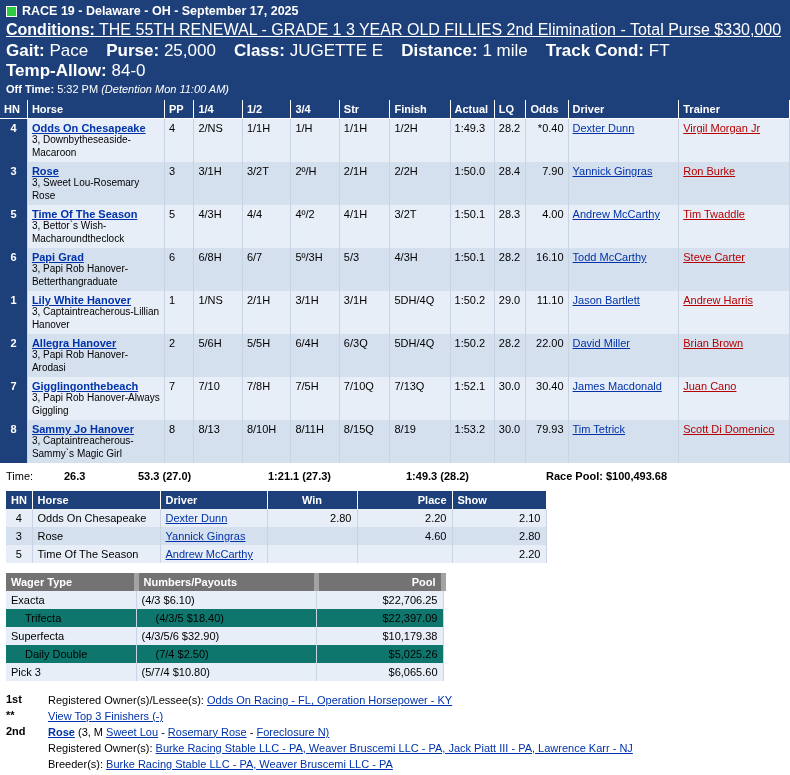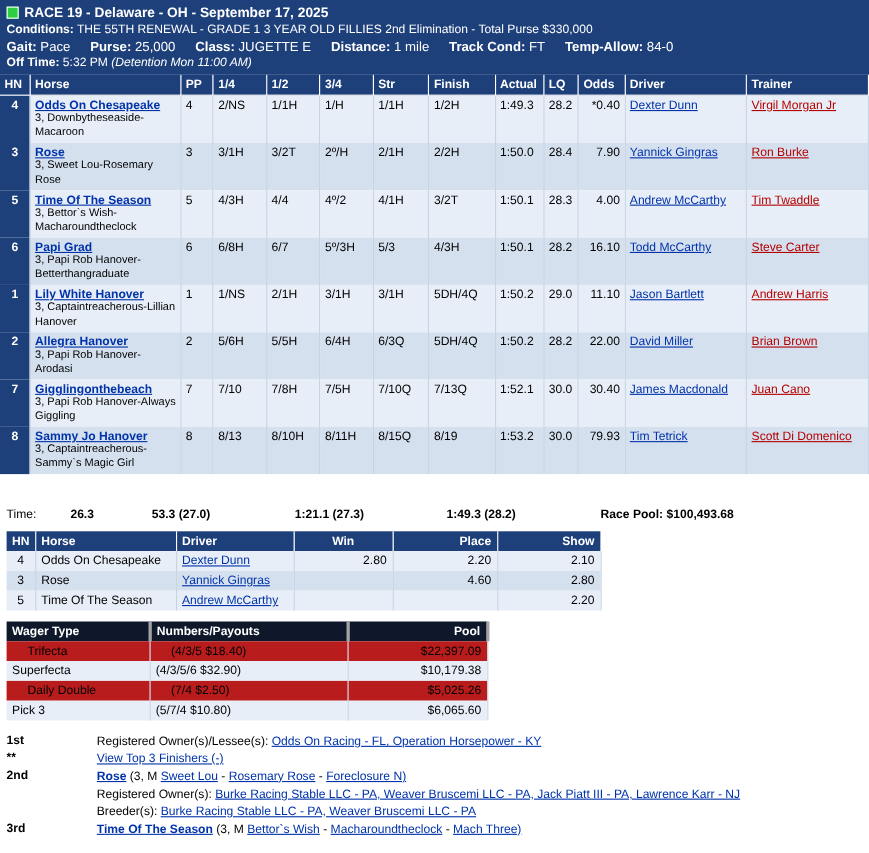--- a/index.html
+++ b/index.html
@@ -2,60 +2,60 @@
 <html><head>
 <meta charset="utf-8">
 <style>
   html,body{margin:0;padding:0;background:#fff;}
   body{width:790px;font-family:"Liberation Sans",sans-serif;font-size:11px;color:#000;}
   .wrap{width:790px;}
   
   .race-header{background:#1d3f7a;color:#fff;padding:4px 6px 5px 6px;}
   .race-title{font-weight:bold;font-size:12.5px;display:flex;align-items:center;gap:5px;}
   .sq{display:inline-block;width:9px;height:9px;background:#2ecc40;border:1px solid #fff;}
-  .cond{font-size:11px;margin-top:3px;}
+  .cond{font-size:16px;margin-top:3px;text-decoration:underline;}
   .cond b{font-weight:bold;}
-  .gaitline{font-size:12px;margin-top:2px;}
+  .gaitline{font-size:17px;margin-top:2px;}
   .gaitline span.k{font-weight:bold;}
   .gaitline .seg{display:inline-block;margin-right:18px;}
   .offtime{font-size:11px;margin-top:2px;}
   .offtime i{font-style:italic;font-weight:normal;}
   
   table.res{border-collapse:collapse;width:790px;table-layout:fixed;}
   table.res th{background:#1d3f7a;color:#fff;font-size:11px;font-weight:bold;text-align:left;
     padding:3px 4px;border-right:1px solid #fff;border-bottom:1px solid #fff;}
   table.res td{padding:3px 4px;vertical-align:top;font-size:11px;border-right:1px solid #c8d4e4;}
   tr.r0 td{background:#e8eef7;}
   tr.r1 td{background:#d5e0ef;}
   td.hn{background:#1d3f7a !important;color:#fff;font-weight:bold;text-align:center;}
   a.lnk{color:#0033aa;text-decoration:underline;}
   a.red{color:#b40000;}
   .horsename{font-weight:bold;}
   .breed{color:#000;font-size:10px;line-height:1.25;}
   .num{text-align:right;}
   .ctr{text-align:center;}
   
-  .timerow{padding:7px 16px 7px 6px;font-size:11px;background:#fff;margin-top:24px;}
+  .timerow{padding:7px 16px 7px 6px;font-size:11px;background:#fff;}
   .timerow b{font-weight:bold;}
   .timerow .cell{display:inline-block;}
   
   table.pay{border-collapse:collapse;width:540px;table-layout:fixed;margin:2px 0 0 6px;}
   table.pay th{background:#1d3f7a;color:#fff;font-size:11px;font-weight:bold;text-align:left;
     padding:3px 5px;border-right:1px solid #fff;}
   table.pay td{padding:3px 5px;font-size:11px;border-right:1px solid #c8d4e4;background:#e8eef7;}
   table.pay tr.alt td{background:#d5e0ef;}
   
   table.wag{border-collapse:collapse;width:437px;table-layout:fixed;margin:10px 0 0 6px;}
-  table.wag th{background:#0f172a;color:#fff;font-size:11px;font-weight:bold;text-align:left;
-    padding:3px 5px;border-right:3px solid #a3a3a3;margin-left:40px;}
+  table.wag th{background:#737373;color:#fff;font-size:11px;font-weight:bold;text-align:left;
+    padding:3px 5px;border-right:5px solid #a3a3a3;margin-left:40px;}
   table.wag td{padding:3px 5px;font-size:11px;border-right:1px solid #c8d4e4;background:#e8eef7;}
-  table.wag tr.alt td{background:#b91c1c;padding-left:19px;}
+  table.wag tr.alt td{background:#0f766e;padding-left:19px;}
   
   .fin{margin:12px 0 0 6px;font-size:11px;}
-  .finrow{display:flex;margin-bottom:0px;gap:40px;}
+  .finrow{display:flex;margin-bottom:0px;}
   .finpos{width:42px;font-weight:bold;flex:none;}
   .findet{flex:1;line-height:1.45;}
   .findet a{color:#0033aa;text-decoration:underline;}
   .findet .hn2{font-weight:bold;}
   .sub{padding-left:0px;}
   .indent{display:block;}
 </style>
 </head>
 <body>
 
@@ -274,21 +274,21 @@
         <col style="width:95px">
         <col style="width:94px">
     </colgroup>
     <thead>
       <tr>
         <th>HN</th>
         <th>Horse</th>
         <th>Driver</th>
         <th style="text-align:center">Win</th>
         <th style="text-align:right">Place</th>
-        <th style="text-align:right">Show</th>
+        <th style="text-align:left">Show</th>
       </tr>
     </thead>
     <tbody>
       <tr>
         <td class="ctr">4</td>
         <td>Odds On Chesapeake</td>
         <td><a class="lnk" href="#">Dexter Dunn</a></td>
         <td class="num">2.80</td>
         <td class="num">2.20</td>
         <td class="num">2.10</td>
@@ -319,20 +319,25 @@
         <col style="width:127px">
       </colgroup>
     <thead>
       <tr>
         <th>Wager Type</th>
         <th>Numbers/Payouts</th>
         <th style="text-align:right">Pool</th>
       </tr>
     </thead>
     <tbody>
+      <tr>
+        <td>Exacta</td>
+        <td>(4/3 $6.10)</td>
+        <td class="num">$22,706.25</td>
+      </tr>
       <tr class="alt">
         <td>Trifecta</td>
         <td>(4/3/5 $18.40)</td>
         <td class="num">$22,397.09</td>
       </tr>
       <tr>
         <td>Superfecta</td>
         <td>(4/3/5/6 $32.90)</td>
         <td class="num">$10,179.38</td>
       </tr>

